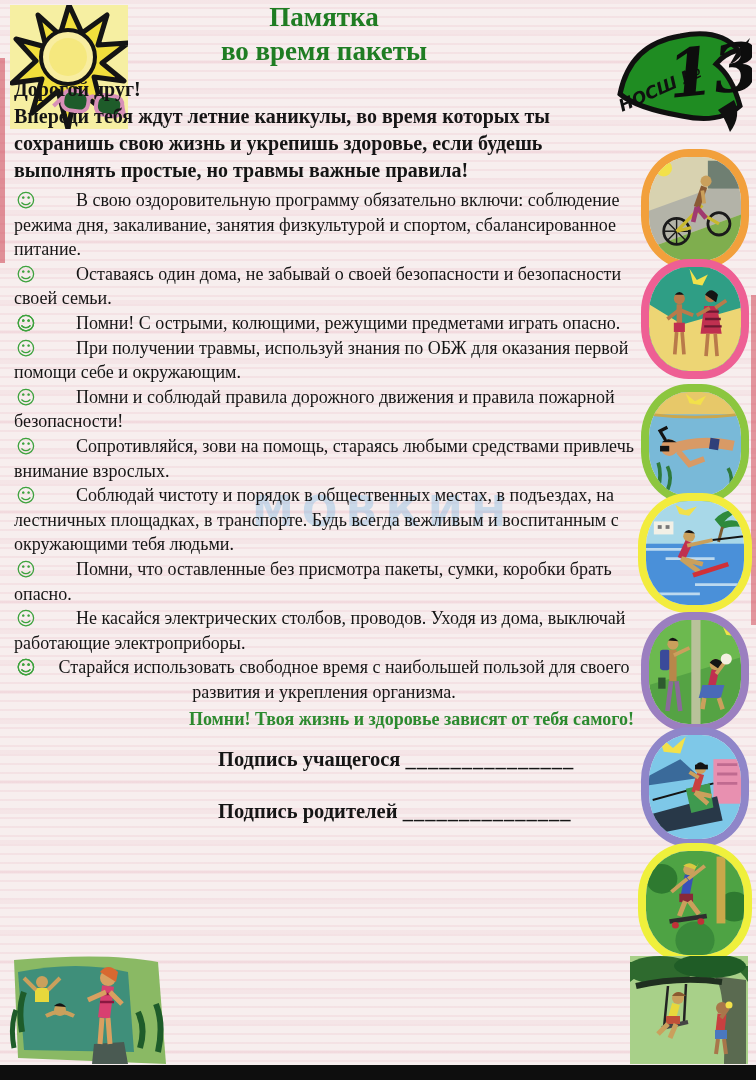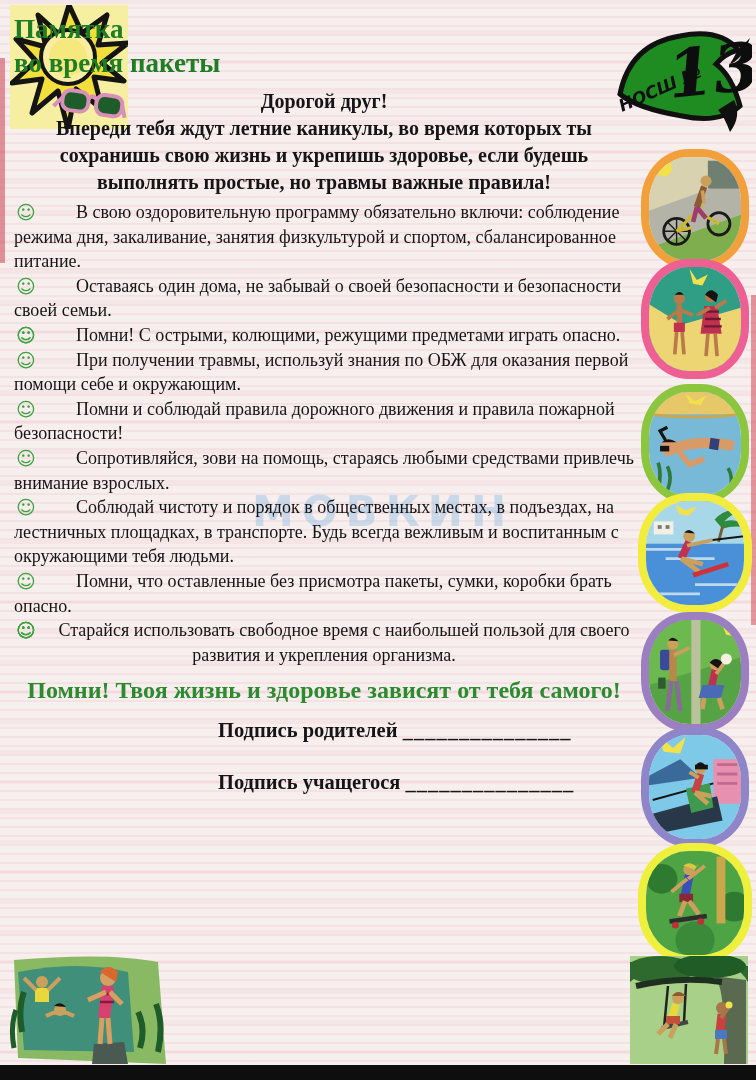--- a/index.html
+++ b/index.html
@@ -6,35 +6,35 @@
   body{
     width:756px;height:1080px;overflow:hidden;position:relative;
     font-family:"Liberation Serif", serif;color:#151515;
     background-color:#f7eeee;
     background-image:
       repeating-linear-gradient(0deg, rgba(225,150,168,.14) 0 2px, transparent 2px 9px),
       repeating-linear-gradient(0deg, transparent 0 26px, rgba(225,150,168,.10) 26px 30px);
   }
   .content{position:relative;z-index:2;padding:0 122px 0 14px;}
   
-  .header{padding-top:12px;}
+  .header{padding-top:0;text-align:center;}
   .title-line{font-weight:bold;font-size:27px;line-height:34px;color:#1f7d23;}
   
-  .intro{margin-top:8px;text-align:center;font-weight:bold;font-size:20px;line-height:27px;}
+  .intro{margin-top:8px;text-align:left;font-weight:bold;font-size:20px;line-height:27px;}
   .intro .salutation{display:block;}
   
   .rules{margin-top:4px;}
   .rule{position:relative;font-size:18px;line-height:24.6px;text-indent:62px;}
   .rule .bullet{
     position:absolute;left:2px;top:1px;text-indent:0;
     font-family:"DejaVu Sans", sans-serif;font-size:19px;line-height:22px;color:#3da23d;
   }
   .rule.wrap-center{text-align:center;text-indent:40px;}
   
-  .reminder{margin-top:9px;text-align:center;font-weight:bold;font-size:24px;color:#2c8a2f;line-height:28px;}
+  .reminder{margin-top:1px;text-align:right;font-weight:bold;font-size:18px;color:#2c8a2f;line-height:28px;}
   .signatures{margin-top:12px;}
   .signature-row{margin:0 0 24px 204px;font-weight:bold;font-size:20.5px;line-height:28px;}
   .signature-line{letter-spacing:1px;}
   
   .abs{position:absolute;}
   .sun-box{left:10px;top:5px;width:118px;height:124px;background:#f6efa2;z-index:1;}
   .logo-box{left:612px;top:20px;width:140px;height:118px;z-index:1;}
   .badge{left:641px;width:92px;height:104px;border-radius:44%;overflow:hidden;z-index:1;}
   .badge svg{display:block;width:100%;height:100%;}
   .b1{top:149px;border:8px solid #f2a03c;}
@@ -316,38 +316,39 @@
     <div class="rule">
       <span class="bullet">☺</span>
       <span>Соблюдай чистоту и порядок в общественных местах, в подъездах, на лестничных площадках, в транспорте. Будь всегда вежливым и воспитанным с окружающими тебя людьми.</span>
     </div>
     <div class="rule">
       <span class="bullet">☺</span>
       <span>Помни, что оставленные без присмотра пакеты, сумки, коробки брать опасно.</span>
     </div>
     <div class="rule">
       <span class="bullet">☺</span>
+      <span>Не касайся электрических столбов, проводов. Уходя из дома, выключай работающие электроприборы.</span>
     </div>
     <div class="rule">
       <span class="bullet">☺</span>
     </div>
     <div class="rule wrap-center">
       <span class="bullet">☺</span>
       <span>Старайся использовать свободное время с наибольшей пользой для своего развития и укрепления организма.</span>
     </div>
   </div>
 
   <div class="reminder">Помни! Твоя жизнь и здоровье зависят от тебя самого!</div>
 
   <div class="signatures">
+    <div class="signature-row">
+      <span>Подпись учащегося</span>
+      <span class="signature-line">_______________</span>
+    </div>
     <div class="signature-row">
       <span>Подпись родителей</span>
       <span class="signature-line">_______________</span>
     </div>
-    <div class="signature-row">
-      <span>Подпись учащегося</span>
-      <span class="signature-line">_______________</span>
-    </div>
   </div>
 
 </div>
 
 <div class="abs bottom-bar"></div>
 
 </body></html>

